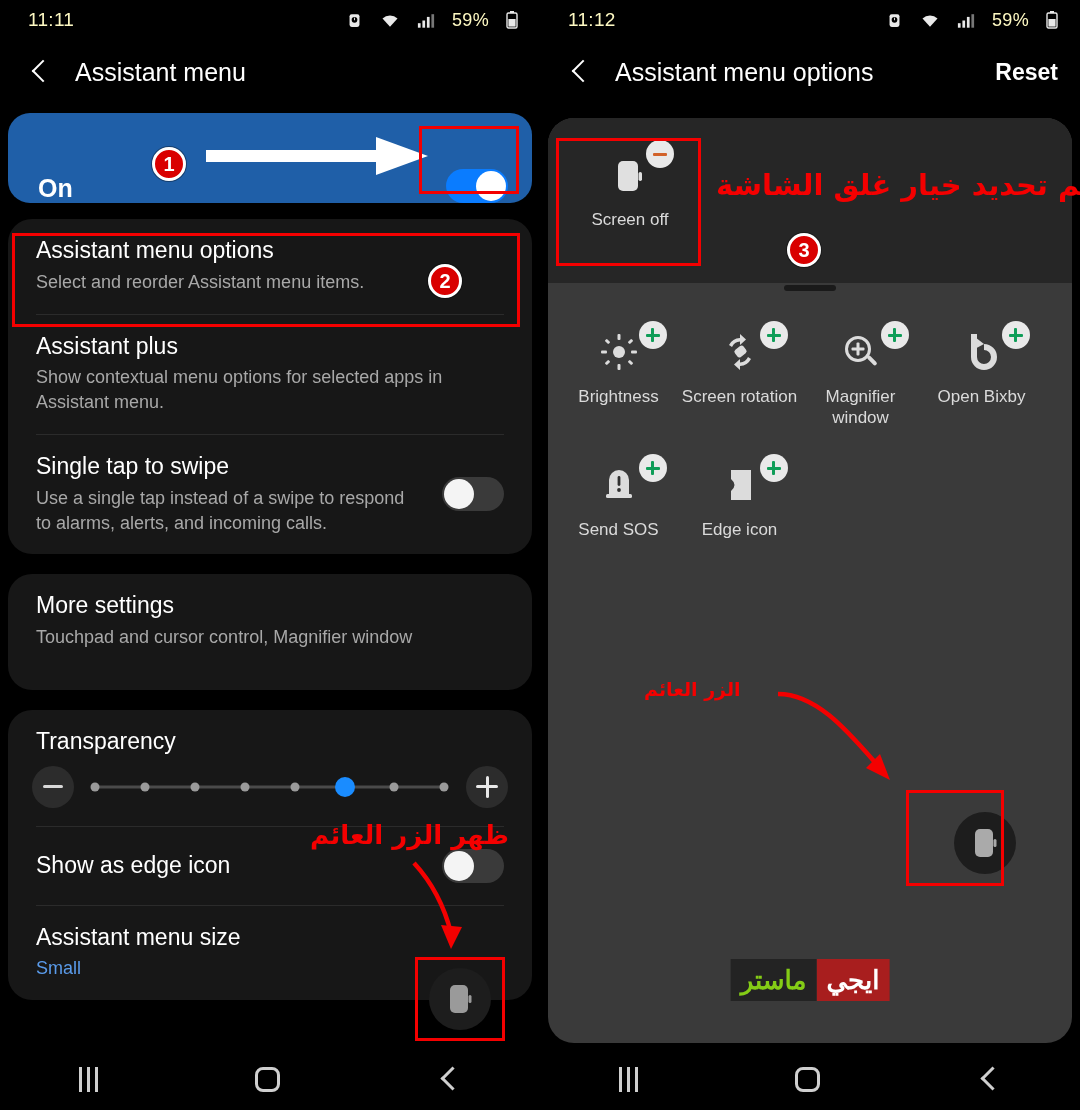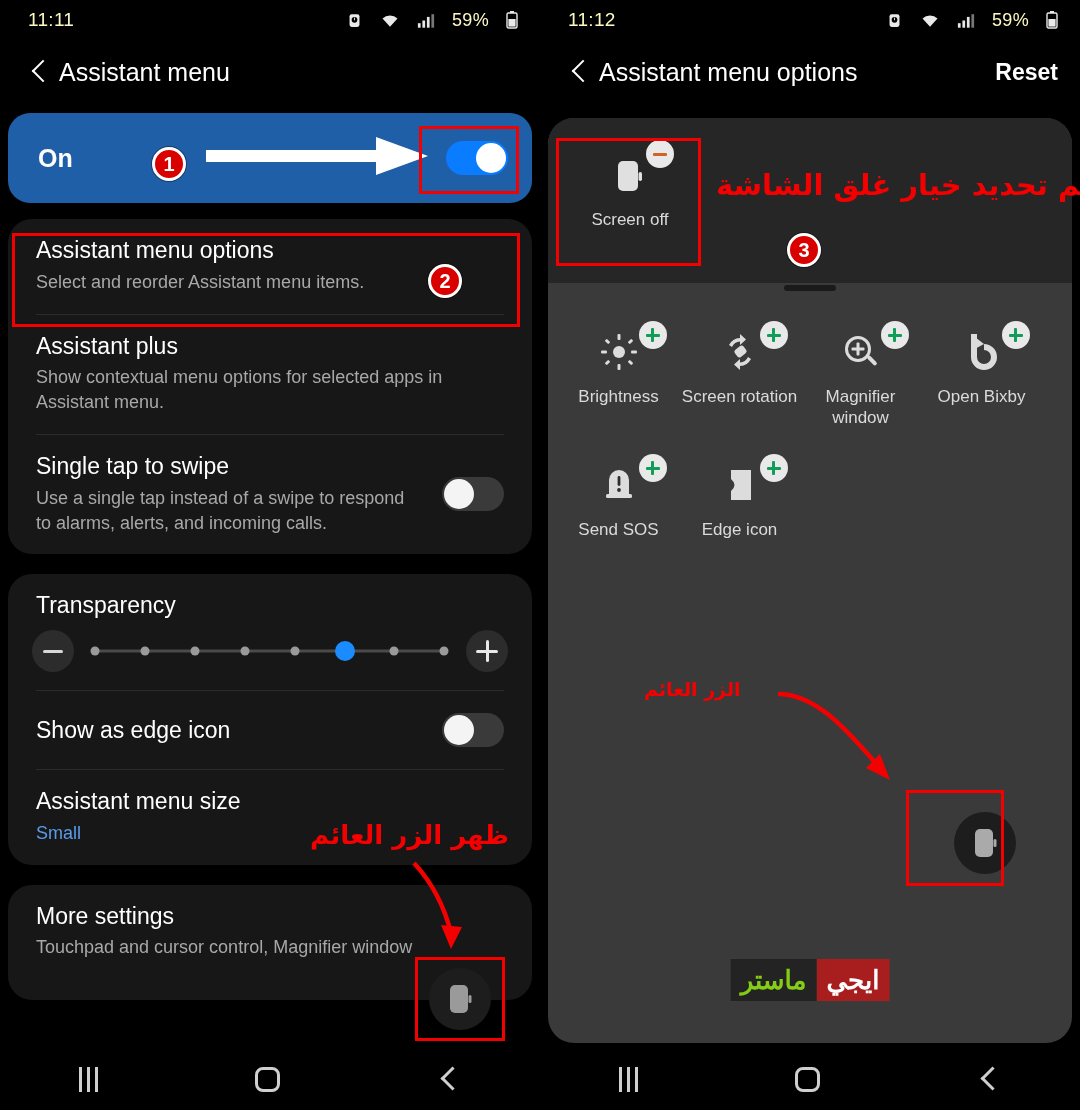--- a/index.html
+++ b/index.html
@@ -25,27 +25,27 @@
   .ico { display: inline-block; line-height: 0; }
 
   
   .appbar { height: 64px; display: flex; align-items: center; padding: 0 22px 0 28px; }
   .back-chevron { width: 26px; height: 26px; position: relative; flex: 0 0 auto; cursor: pointer; }
   .back-chevron::before {
     content: ""; position: absolute; left: 7px; top: 4px;
     width: 14px; height: 14px; border-left: 2.6px solid #fff; border-bottom: 2.6px solid #fff;
     transform: rotate(45deg);
   }
-  .appbar-title { color: #fff; font-size: 25px; margin-left: 5px; white-space: nowrap; }
+  .appbar-title { color: #fff; font-size: 25px; margin-left: 21px; white-space: nowrap; }
   .appbar-action { margin-left: auto; color: #fff; font-size: 23px; font-weight: bold; cursor: pointer; }
 
   
   .master {
     position: relative; margin: 9px 8px 0 8px; height: 90px; border-radius: 22px;
-    background: #1f5fa8; display: flex; align-items: center; padding: 0 24px 0 30px;
+    background: #1f5fa8; display: flex; align-items: flex-end; padding: 0 24px 0 30px;
   }
   .master-label { color: #fff; font-size: 25px; font-weight: bold; }
   .master .switch { margin-left: auto; }
   .switch {
     width: 62px; height: 34px; border-radius: 17px; background: #0a7cff;
     position: relative; flex: 0 0 auto; cursor: pointer;
   }
   .switch::after {
     content: ""; position: absolute; top: 2px; right: 2px; width: 30px; height: 30px;
     border-radius: 50%; background: #fff;
@@ -222,20 +222,27 @@
         <div class="row-title">Assistant plus</div>
         <div class="row-sub">Show contextual menu options for selected apps in Assistant menu.</div>
       </div>
       <div class="divider"></div>
       <div class="row flex">
         <div class="row-text">
           <div class="row-title">Single tap to swipe</div>
           <div class="row-sub">Use a single tap instead of a swipe to respond to alarms, alerts, and incoming calls.</div>
         </div>
         <div class="switch off" style="margin-left:18px;"></div>
+      </div>
+    </div>
+
+    <div class="card" style="margin-top:20px;">
+      <div class="row" style="padding-bottom:40px;">
+        <div class="row-title">More settings</div>
+        <div class="row-sub">Touchpad and cursor control, Magnifier window</div>
       </div>
     </div>
 
     <div class="card" style="margin-top:20px;">
       <div class="row" style="padding-bottom:4px;">
         <div class="row-title">Transparency</div>
       </div>
       <div class="slider-row">
         <div class="round-btn">
             <span class="bar-h"></span>
@@ -259,27 +266,20 @@
       <div class="row flex" style="padding-top:22px;padding-bottom:22px;">
         <div class="row-text">
           <div class="row-title">Show as edge icon</div>
         </div>
         <div class="switch off"></div>
       </div>
       <div class="divider"></div>
       <div class="row">
         <div class="row-title">Assistant menu size</div>
         <div class="row-sub accent">Small</div>
-      </div>
-    </div>
-
-    <div class="card" style="margin-top:20px;">
-      <div class="row" style="padding-bottom:40px;">
-        <div class="row-title">More settings</div>
-        <div class="row-sub">Touchpad and cursor control, Magnifier window</div>
       </div>
     </div>
 
     <div class="float-btn dark" style="position:absolute; left:429px; top:968px;">
       <svg width="26" height="34" viewBox="0 0 26 34">
         <rect x="3" y="3" width="18" height="28" rx="5" fill="#9a9a9a"></rect>
         <rect x="21.5" y="13" width="3" height="8" rx="1.5" fill="#9a9a9a"></rect>
       </svg>
     </div>
 

